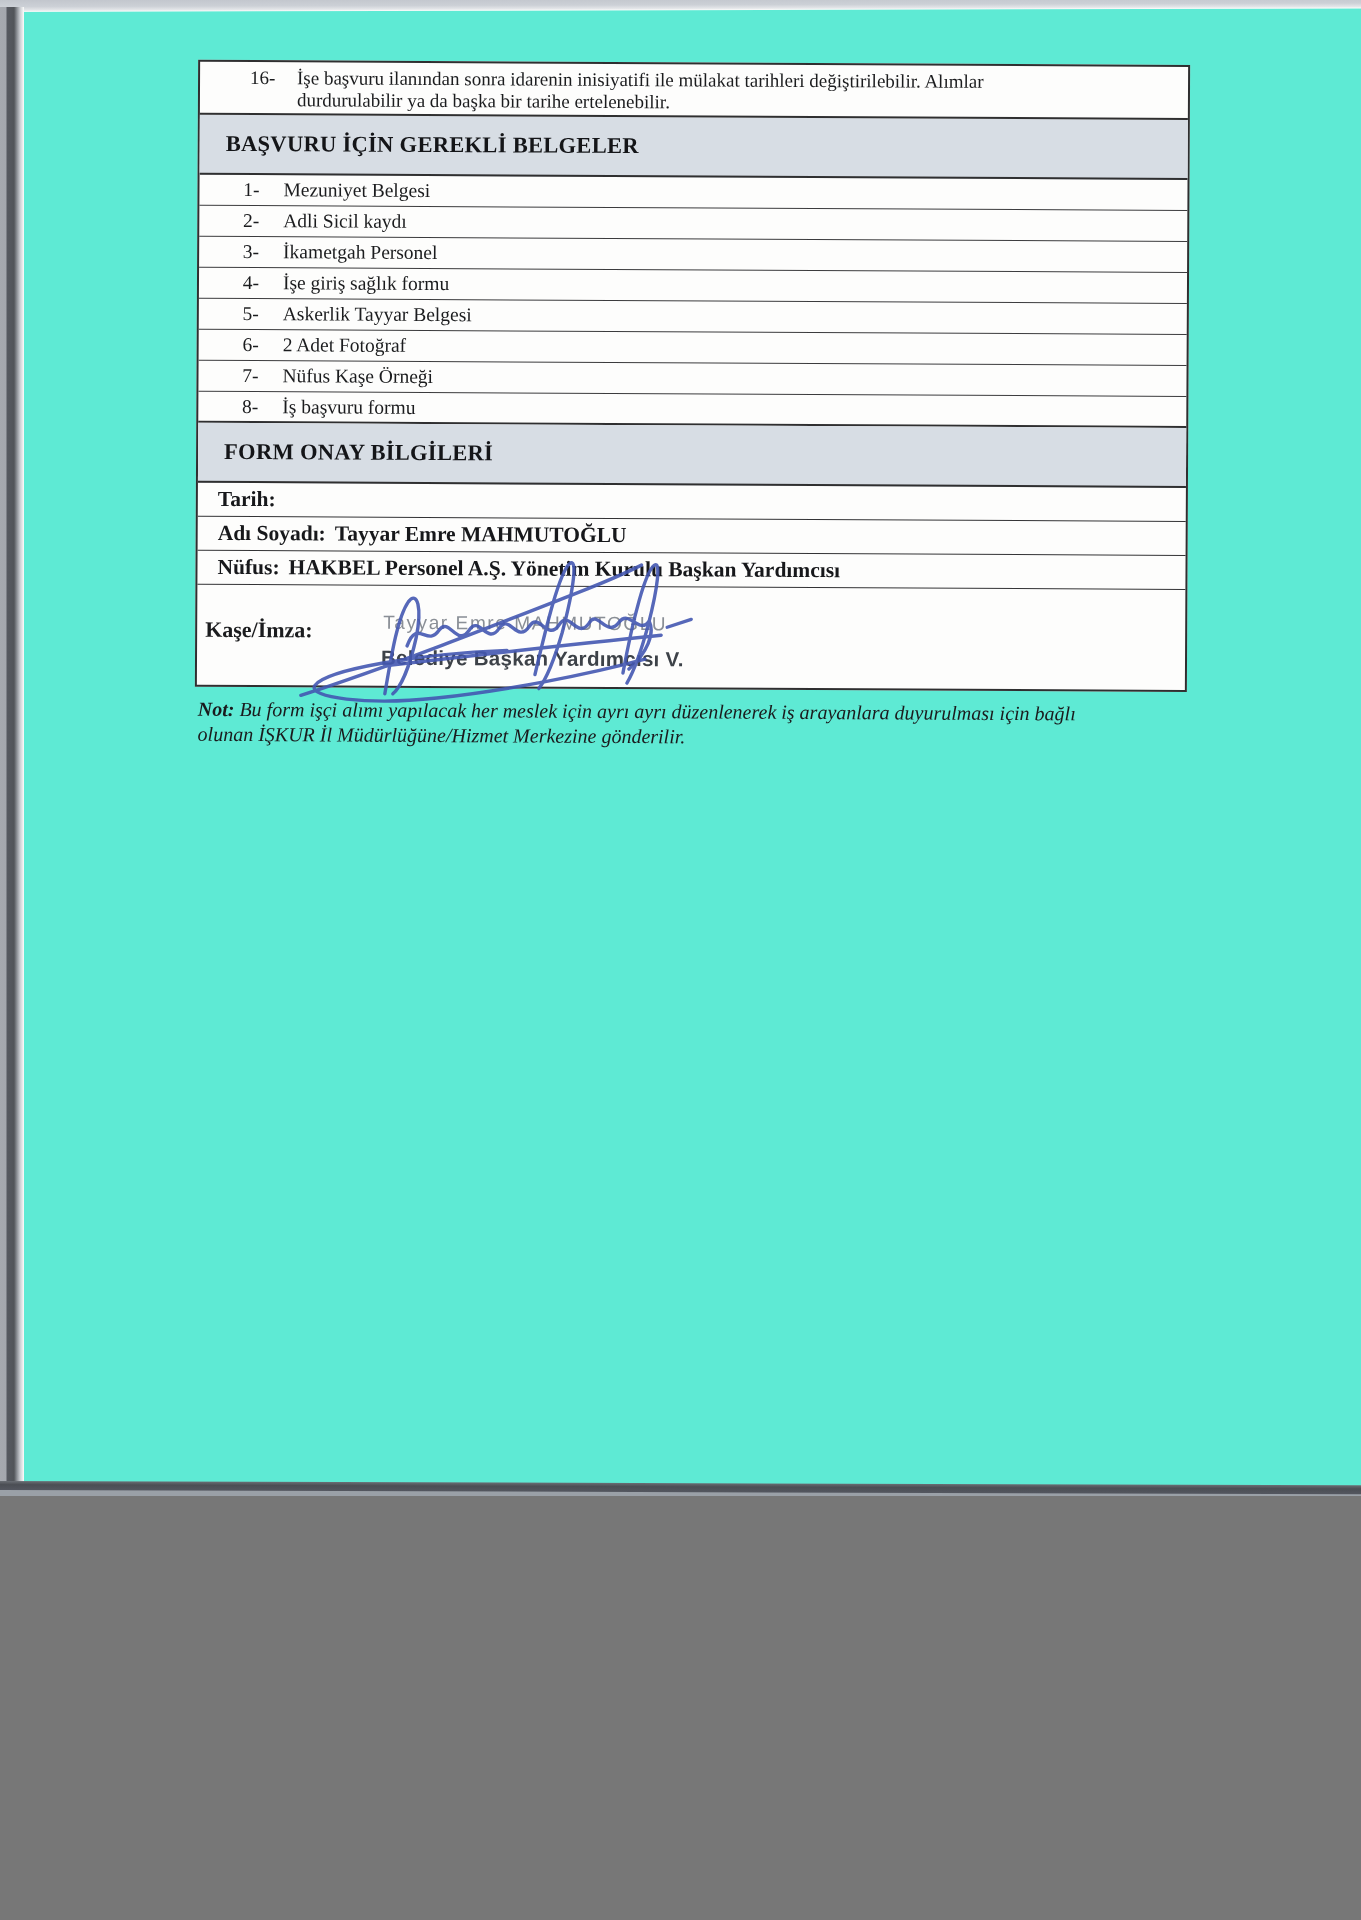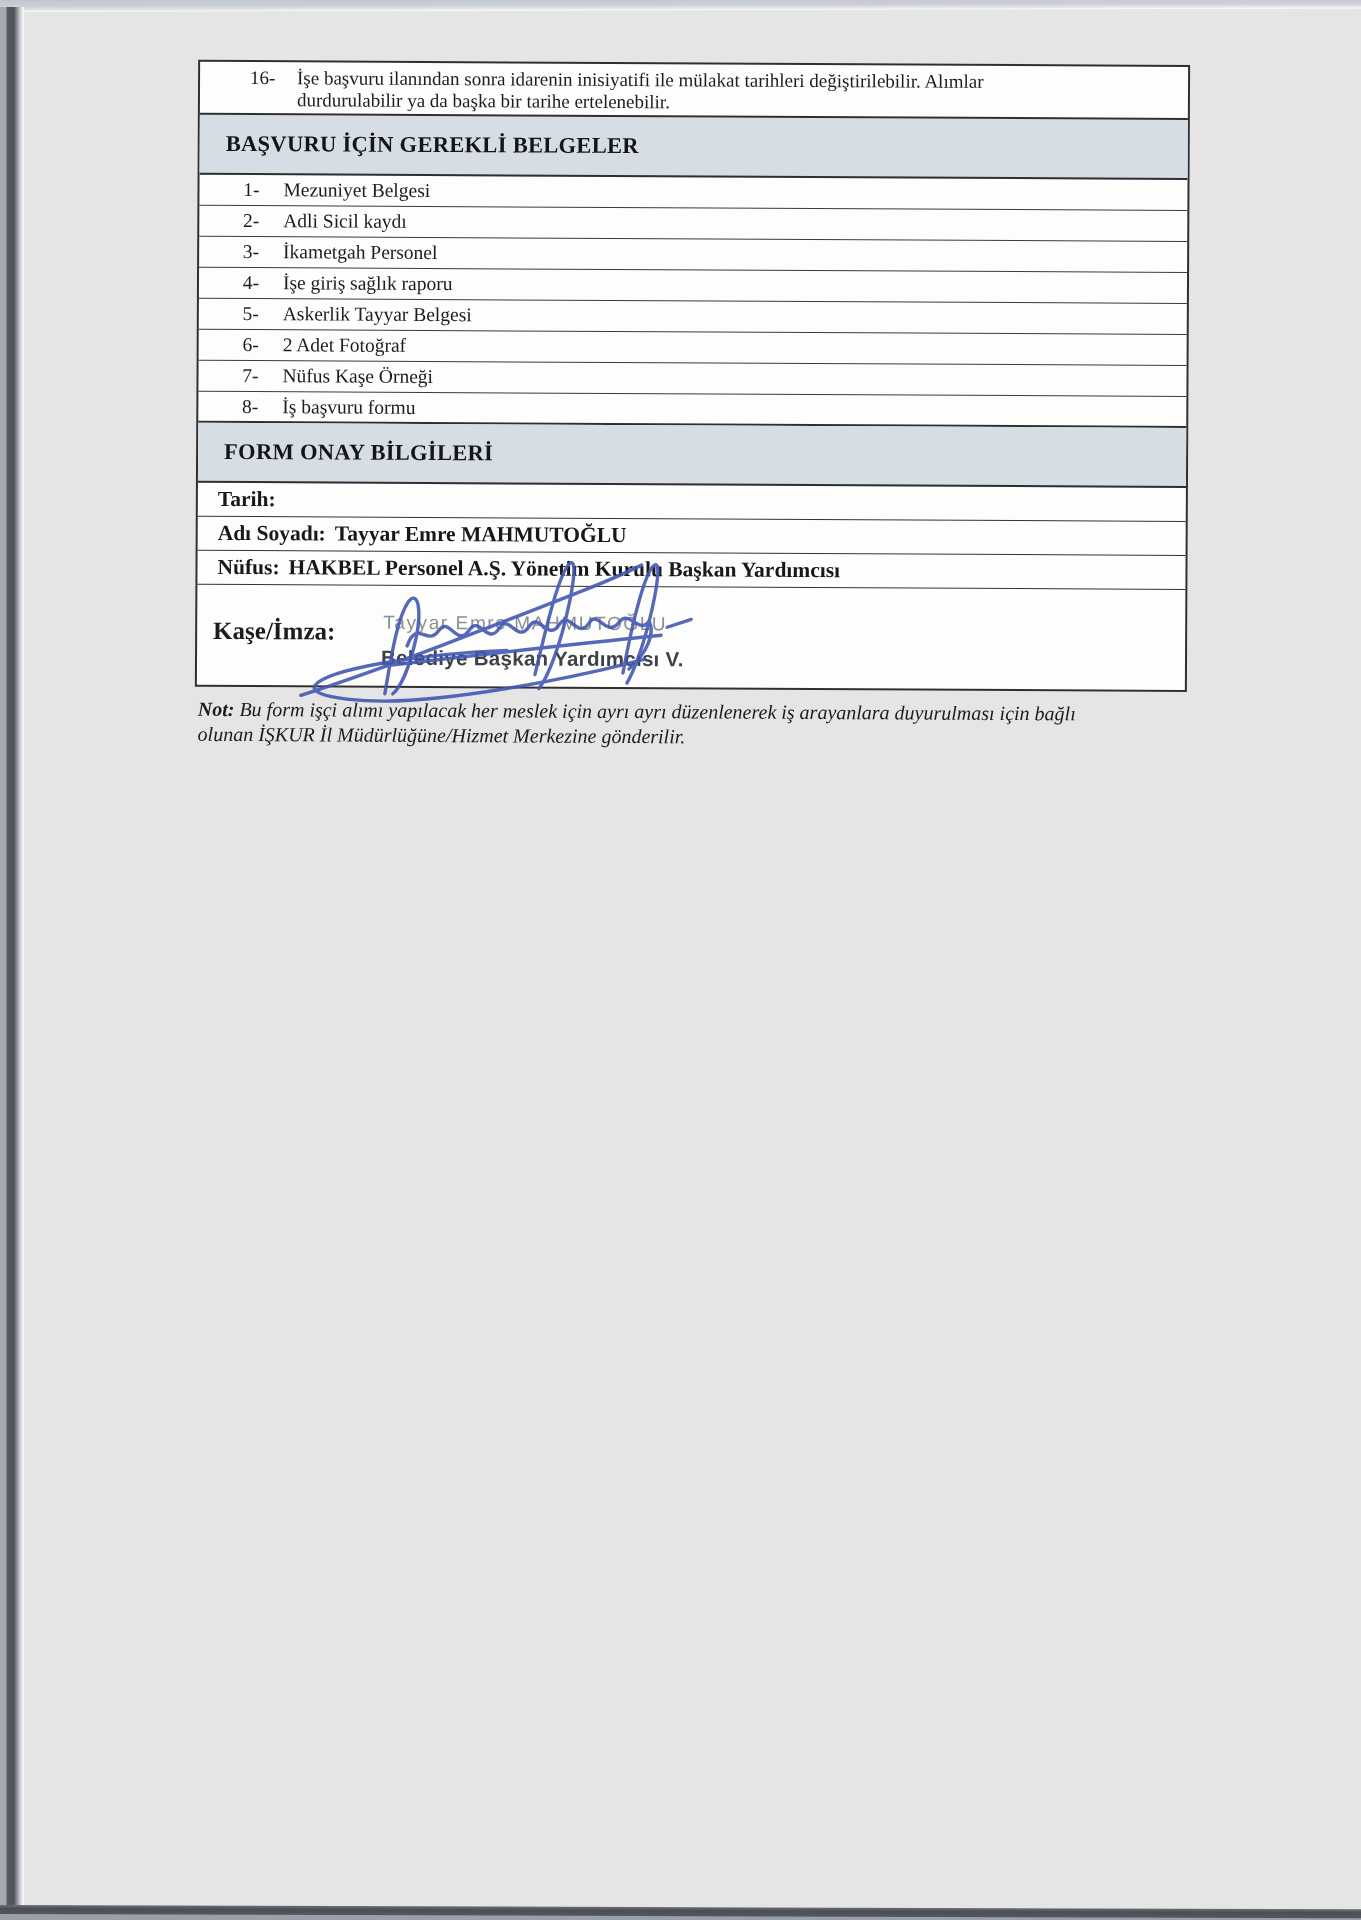--- a/index.html
+++ b/index.html
@@ -1,20 +1,20 @@
 <!DOCTYPE html>
 <html><head>
 <meta charset="utf-8">
 <style>
   * { box-sizing: border-box; margin: 0; padding: 0; }
   html,body { background:#777; }
   .screen {
     position: relative;
-    width: 1361px; height: 1920px;
-    background: #e5e5e5;
+    width: 1361px; height: 1496px;
+    background: #5eead4;
     overflow: hidden;
     font-family: "Liberation Serif", serif;
     color: #1b1c1e;
   }
   
   .scan-top {
     position: absolute; top: 0; left: -5px; width: 1380px; height: 12px;
     background: linear-gradient(180deg, #c2c6cd 0%, #ccd0d6 55%, #e4e6e9 85%, #fdfdfc 100%);
     transform: rotate(-0.15deg); transform-origin: left center;
   }
@@ -73,22 +73,22 @@
   .approval-row {
     height: 34px;
     display: flex; align-items: center; gap: 9px;
     border-bottom: 1.6px solid #333335;
     padding-left: 20px;
     font-size: 21.5px; font-weight: 600; color: #17181b;
     white-space: nowrap;
   }
   .stamp-row { position: relative; height: 100px; }
   .stamp-label {
-    position: absolute; left: 16px; top: 32px;
-    font-size: 25px; font-weight: 600; text-align: center;
+    position: absolute; left: 8px; top: 32px;
+    font-size: 22px; font-weight: 600; text-align: center;
   }
   .stamp-name {
     position: absolute; left: 186px; top: 26px;
     font-family: "Liberation Sans", sans-serif;
     font-size: 19px; color: #8a8f96; letter-spacing: 1.6px;
     white-space: nowrap;
   }
   .stamp-title {
     position: absolute; left: 184px; top: 60px;
     font-family: "Liberation Sans", sans-serif;
@@ -133,21 +133,21 @@
       <div class="doc-item">
         <span class="item-num">2-</span>
         <span class="item-label">Adli Sicil kaydı</span>
       </div>
       <div class="doc-item">
         <span class="item-num">3-</span>
         <span class="item-label">İkametgah Personel</span>
       </div>
       <div class="doc-item">
         <span class="item-num">4-</span>
-        <span class="item-label">İşe giriş sağlık raporu</span>
+        <span class="item-label">İşe giriş sağlık formu</span>
       </div>
       <div class="doc-item">
         <span class="item-num">5-</span>
         <span class="item-label">Askerlik Tayyar Belgesi</span>
       </div>
       <div class="doc-item">
         <span class="item-num">6-</span>
         <span class="item-label">2 Adet Fotoğraf</span>
       </div>
       <div class="doc-item">

